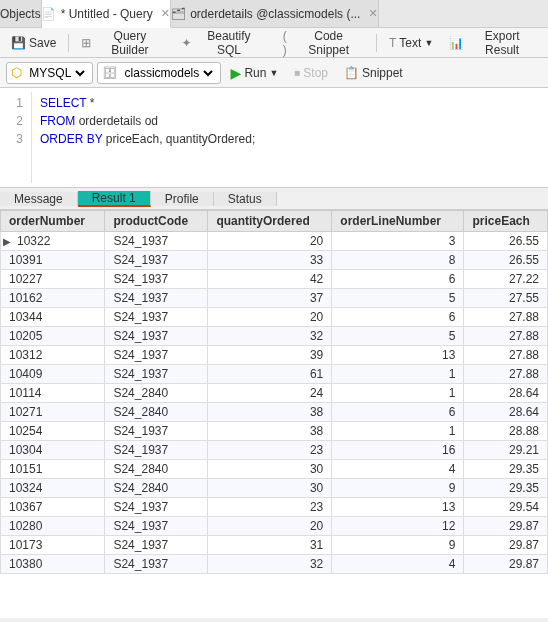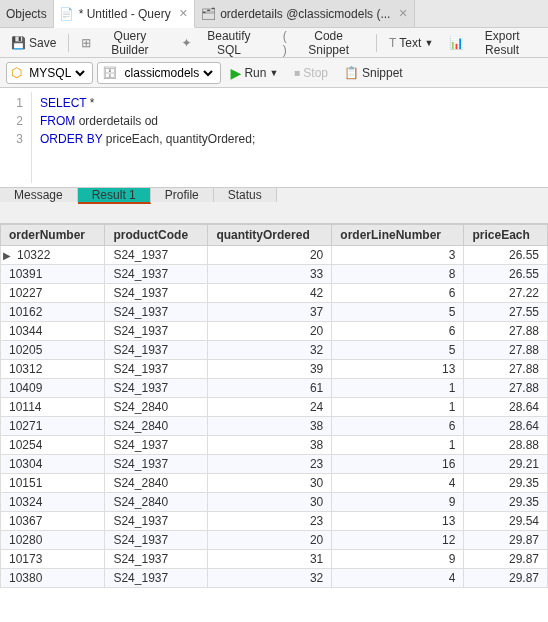--- a/index.html
+++ b/index.html
@@ -9,21 +9,21 @@
     .tab-bar-top {
       display: flex;
       background: #e8e8e8;
       border-bottom: 1px solid #ccc;
       height: 28px;
       align-items: stretch;
     }
     .tab-top {
       display: flex;
       align-items: center;
-      padding: 0 6px;
+      padding: 0 0;
       border-right: 1px solid #ccc;
       background: #e0e0e0;
       cursor: pointer;
       font-size: 12px;
       color: #333;
       gap: 4px;
     }
     .tab-top.active {
       background: #fff;
       border-bottom: 1px solid #fff;
@@ -154,22 +154,22 @@
       padding-top: 2px;
       color: #333;
     }
     .kw { color: #0000cc; font-weight: normal; }
 
     
     .result-tabs {
       display: flex;
       background: #f0f0f0;
       border-bottom: 1px solid #ccc;
-      height: 36px;
-      align-items: flex-start;
+      height: 22px;
+      align-items: center;
     }
     .result-tab {
       display: flex;
       align-items: center;
       padding: 0 14px;
       border-right: 1px solid #ccc;
       cursor: pointer;
       font-size: 12px;
       color: #333;
       background: #e8e8e8;

